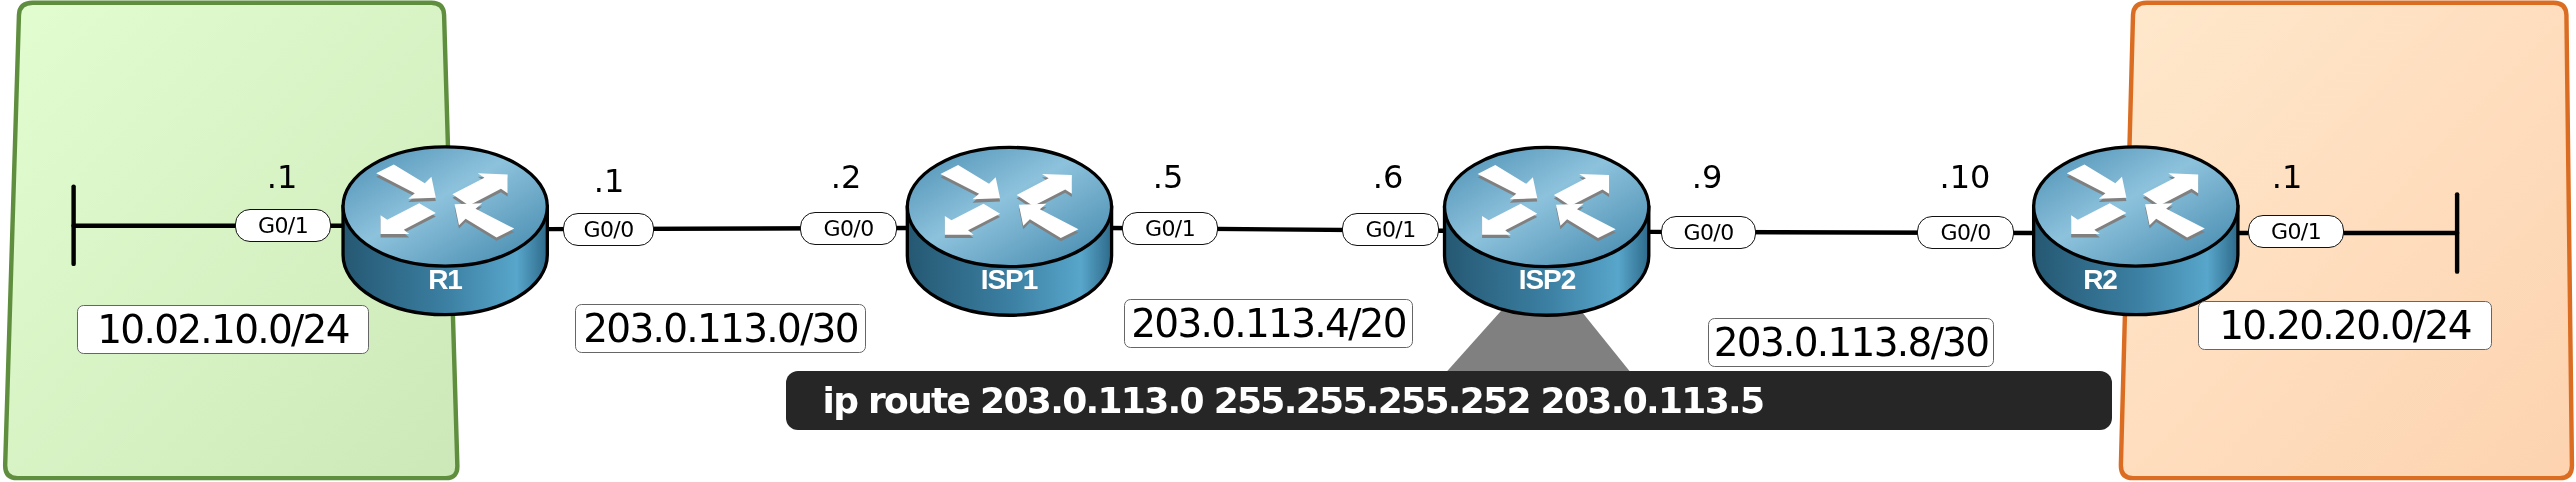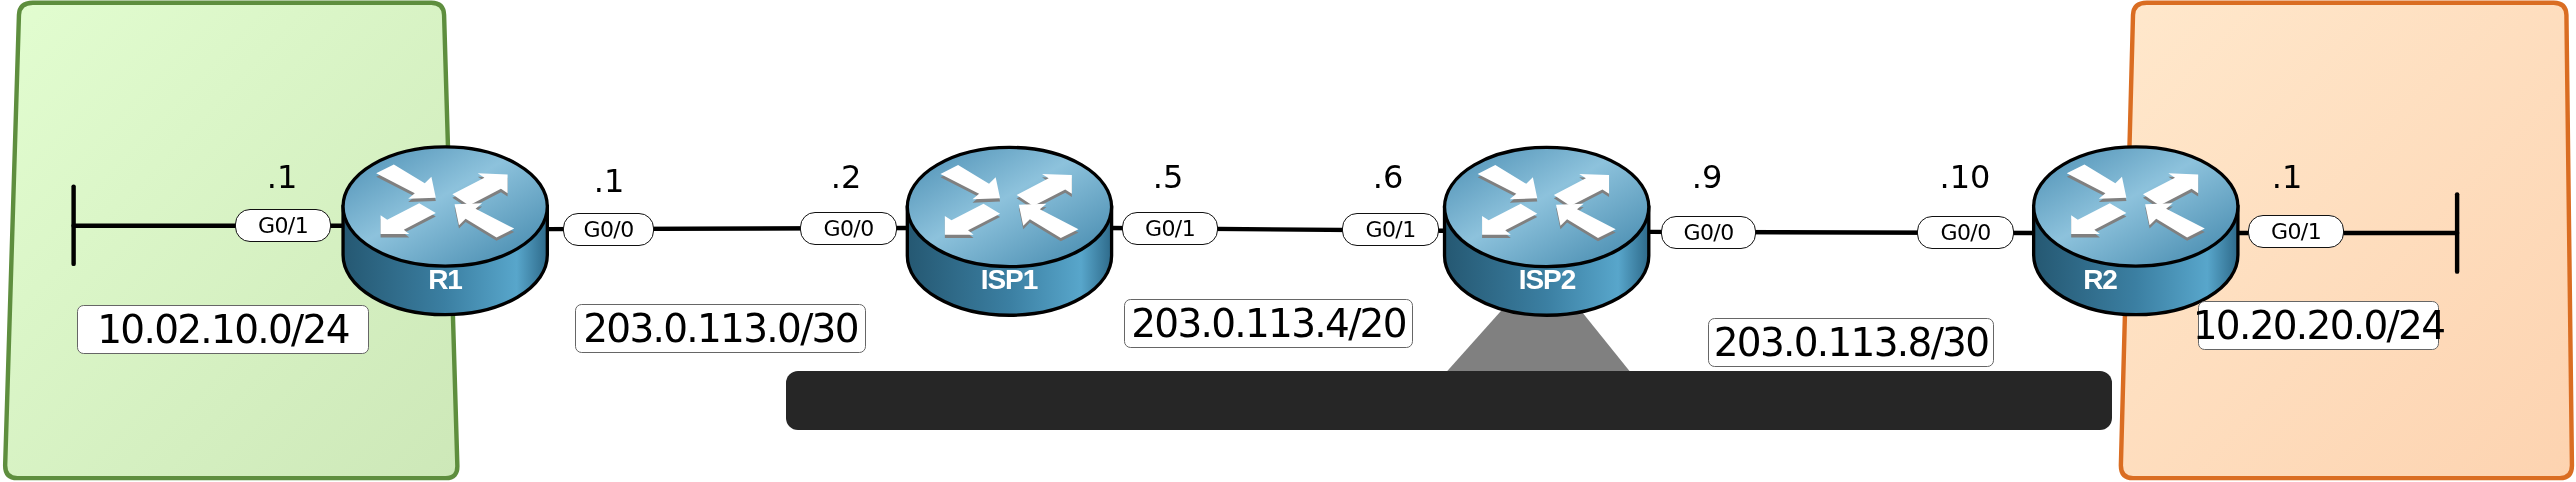--- a/index.html
+++ b/index.html
@@ -121,17 +121,18 @@
 <div class="iface" style="left:1122px; top:212px; width:96px;">G0/1</div>
 <div class="iface" style="left:1342px; top:213px; width:97px;">G0/1</div>
 <div class="iface" style="left:1661px; top:216px; width:95px;">G0/0</div>
 <div class="iface" style="left:1917px; top:216px; width:97px;">G0/0</div>
 <div class="iface" style="left:2248px; top:215px; width:96px;">G0/1</div>
 
 <div class="net" style="left:77px; top:305px; width:292px;">10.02.10.0/24</div>
 <div class="net" style="left:575px; top:304px; width:291px;text-align:center;">203.0.113.0/30</div>
 <div class="net" style="left:1124px; top:299px; width:289px;">203.0.113.4/20</div>
 <div class="net" style="left:1671px; top:318px; width:286px;margin-left:37px;">203.0.113.8/30</div>
-<div class="net" style="left:2198px; top:301px; width:241px;">10.20.20.0/24</div>
+<div class="net" style="left:2198px; top:301px; width:294px;">10.20.20.0/24</div>
 
 <div class="cmd">
+  <span class="command">ip route 203.0.113.0 255.255.255.252 203.0.113.5</span>
 </div>
 
 
 </body></html>

